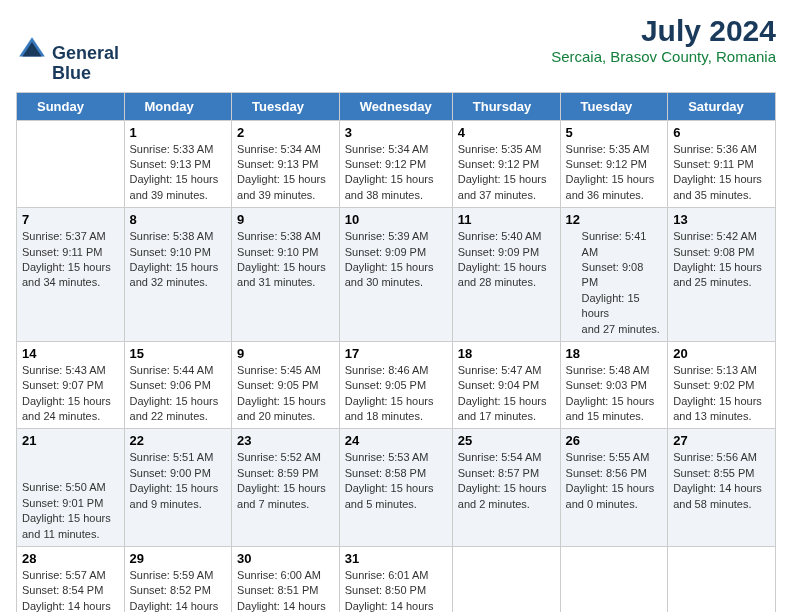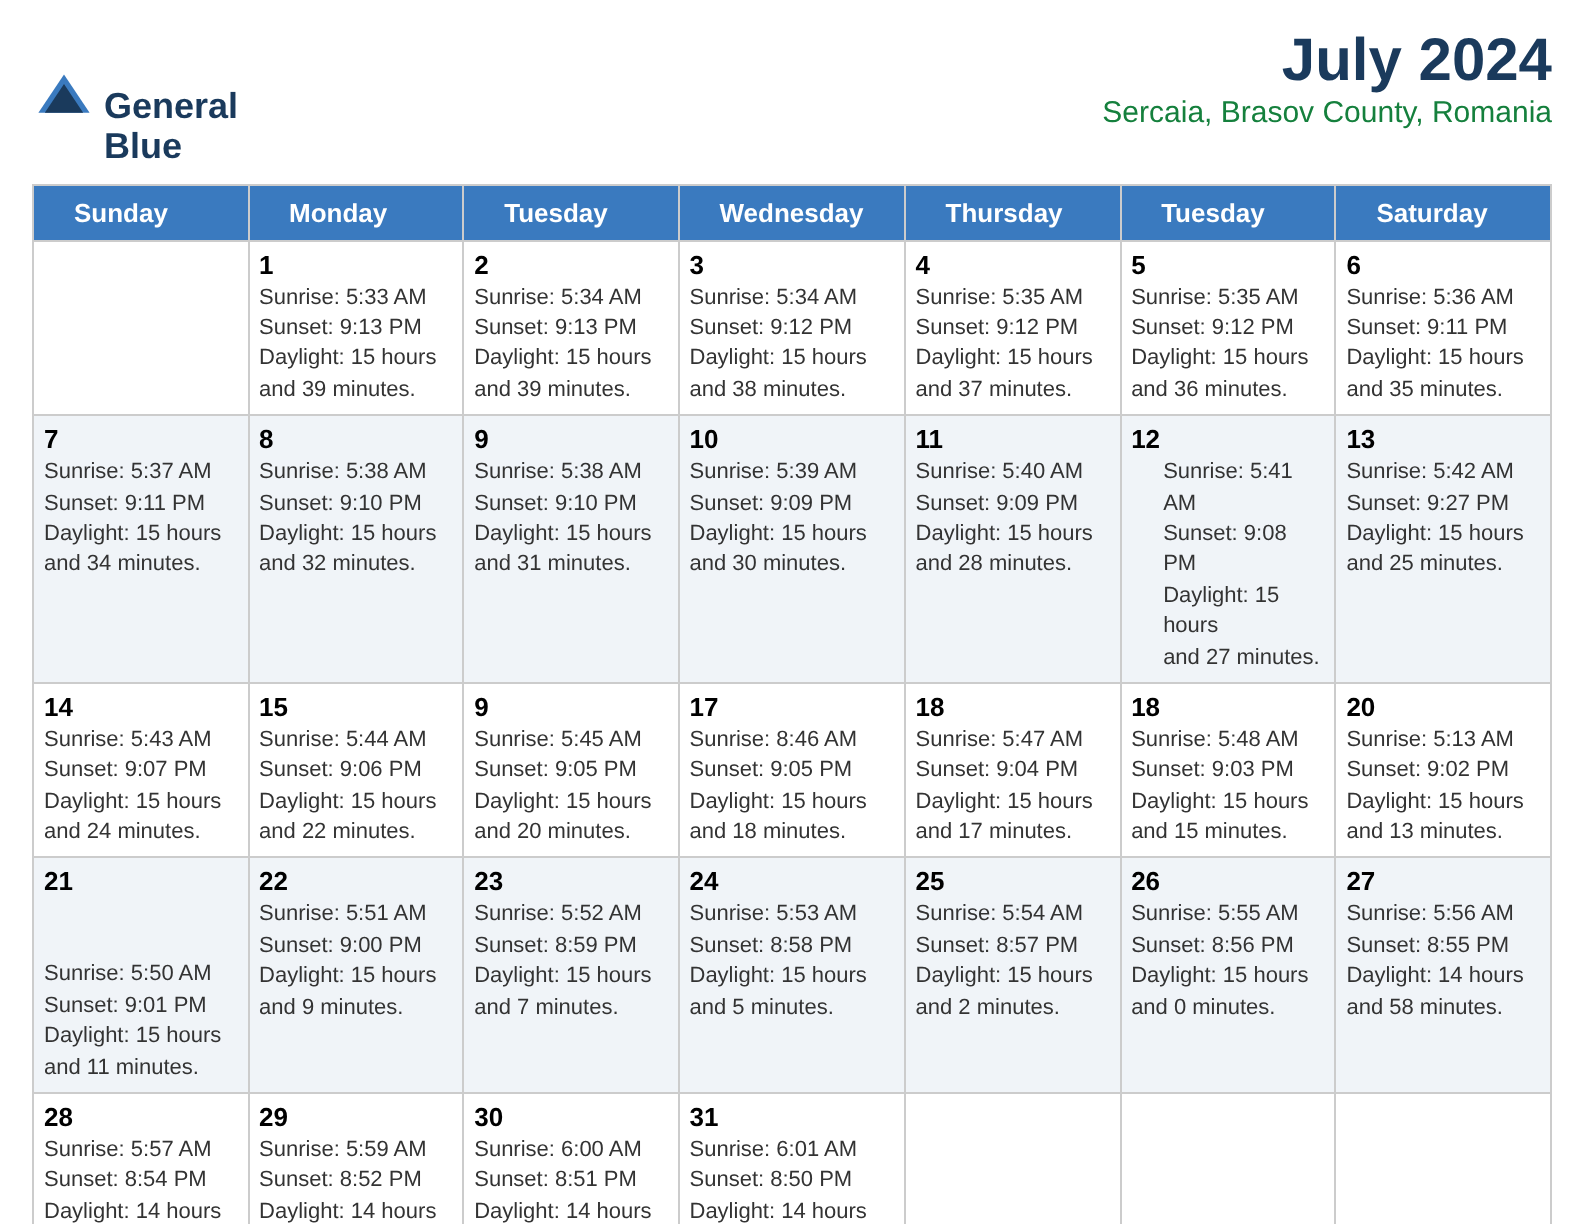--- a/index.html
+++ b/index.html
@@ -209,21 +209,21 @@
         <td>
           <span class="day-number">12</span>
           <div class="day-info" style="white-space: pre-line; margin-left: 16px;">Sunrise: 5:41 AM
 Sunset: 9:08 PM
 Daylight: 15 hours
 and 27 minutes.</div>
         </td>
         <td>
           <span class="day-number">13</span>
           <div class="day-info" style="white-space: pre-line;">Sunrise: 5:42 AM
-Sunset: 9:27 PM
+Sunset: 9:08 PM
 Daylight: 15 hours
 and 25 minutes.</div>
         </td>
       </tr>
       <tr>
         <td>
           <span class="day-number">14</span>
           <div class="day-info" style="white-space: pre-line;">Sunrise: 5:43 AM
 Sunset: 9:07 PM
 Daylight: 15 hours

